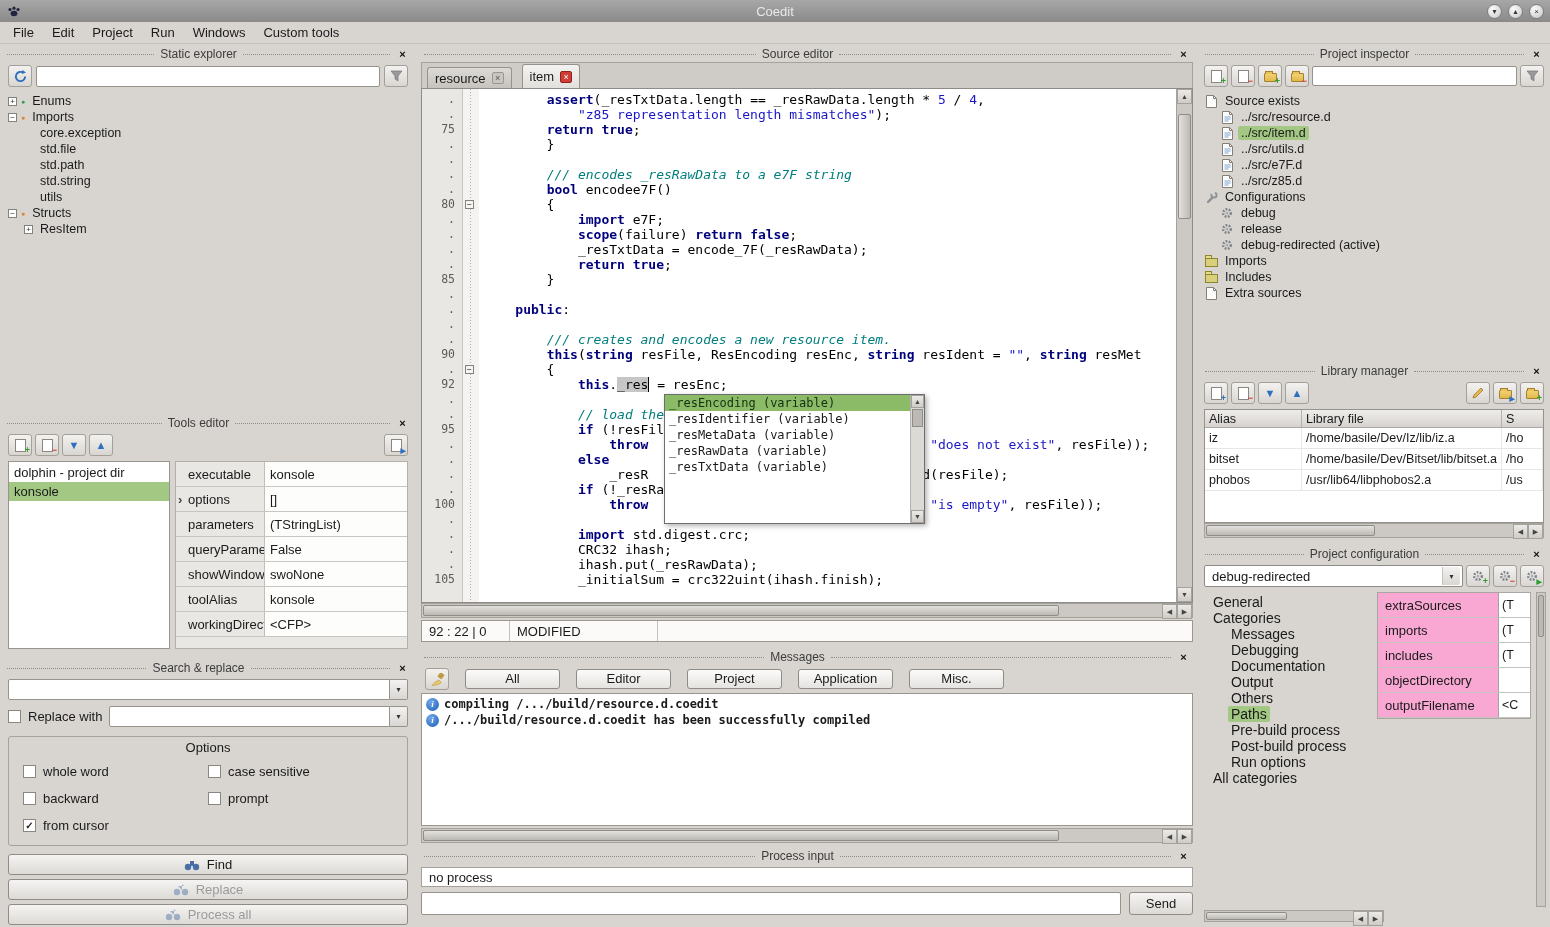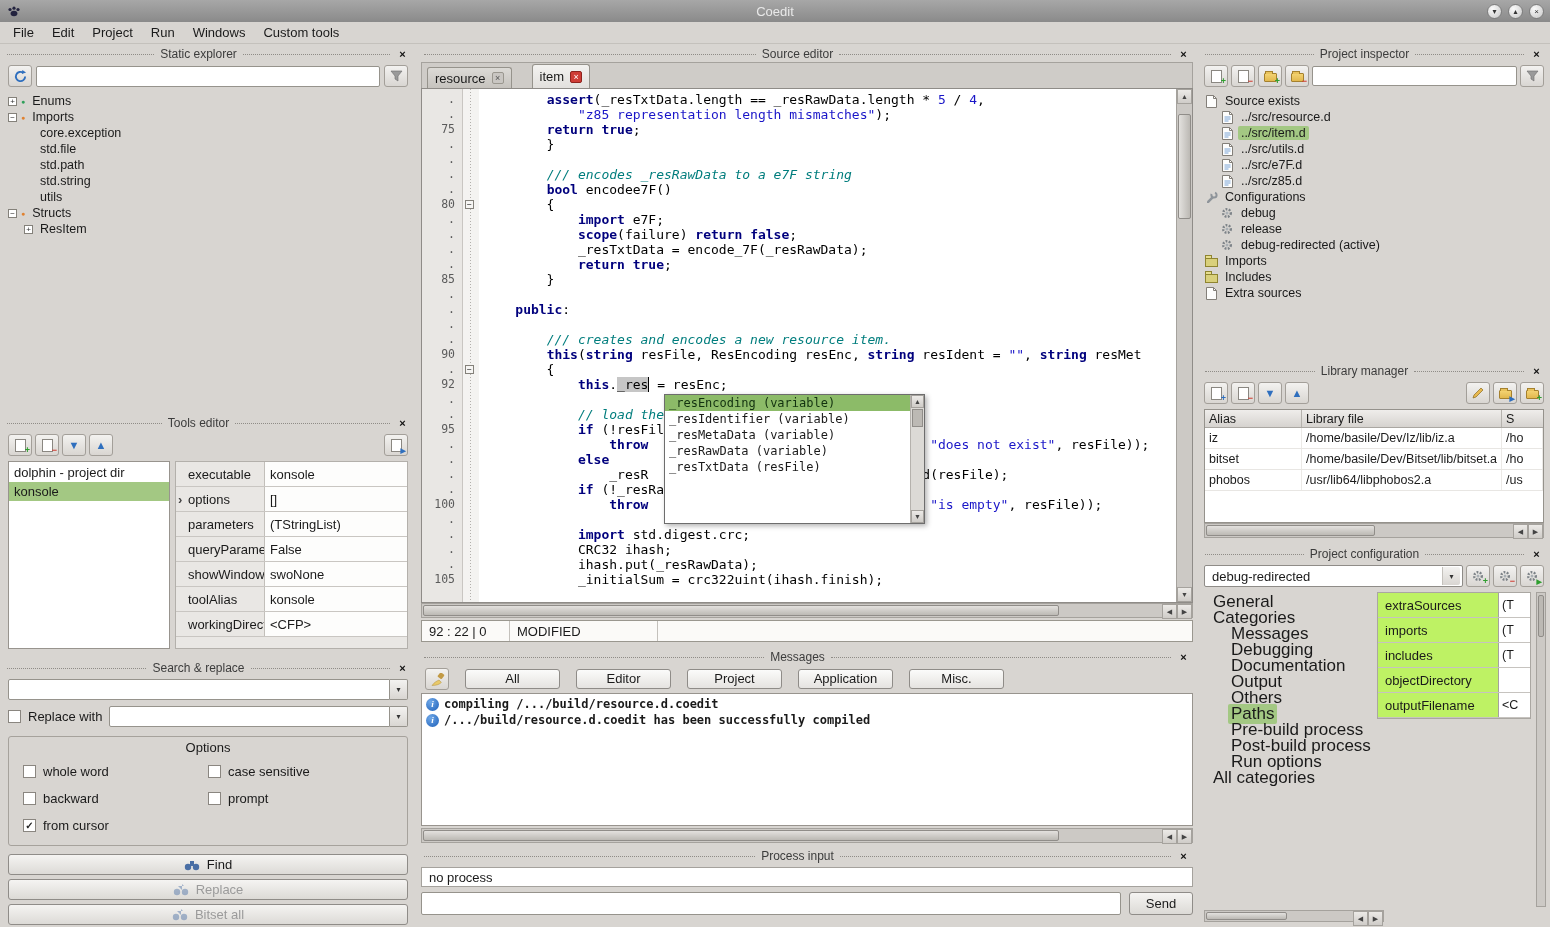--- a/index.html
+++ b/index.html
@@ -71,21 +71,21 @@
 .sr-repl .sr-combo{flex:1;margin:0}
 .cb{width:13px;height:13px;border:1px solid #8a8680;background:#fff;display:inline-flex;align-items:center;justify-content:center;font-size:10px;font-weight:bold;color:#222;flex:none;cursor:pointer}
 .opts{border:1px solid #a6a29c;border-radius:3px;margin:6px 6px 4px;padding:3px 0 12px;flex:none}
 .opts-title{text-align:center;margin-bottom:9px}
 .opts-grid{display:grid;grid-template-columns:1fr 1fr;row-gap:12px;padding:0 14px}
 .cbrow{display:flex;gap:7px;align-items:center;cursor:default}
 .srbtn{height:21px;margin:4px 6px 0;border:1px solid #8f8c88;border-radius:3px;background:linear-gradient(#f5f4f2,#dcdad6);display:flex;align-items:center;justify-content:center;gap:7px;font-size:13px;flex:none;cursor:pointer}
 .srbtn.disabled{color:#9b9b9b}
 .srbtn.disabled svg{opacity:.45}
 
-.tabbar{height:26px;display:flex;align-items:flex-end;gap:20px;padding:20px 2px 0 5px;background:#cfccc8;border:1px solid #a5a29d;border-bottom:none;margin:0 2px;flex:none}
+.tabbar{height:26px;display:flex;align-items:flex-end;gap:10px;padding:20px 2px 0 5px;background:#cfccc8;border:1px solid #a5a29d;border-bottom:none;margin:0 2px;flex:none}
 .tab{height:21px;display:flex;align-items:center;gap:6px;padding:0 7px;border:1px solid #96938c;border-bottom:none;background:linear-gradient(#dcdad6,#c6c3be);border-radius:3px 3px 0 0;cursor:pointer}
 .tab.active{background:linear-gradient(#f3f2f0,#e2e0dd);height:24px}
 .tabx{width:12px;height:12px;font-size:9px;line-height:11px;text-align:center;color:#555;background:#c9c6c2;border:1px solid #9a978f;border-radius:2px;cursor:pointer}
 .tabx.red{background:#cf3d36;border-color:#8e231e;color:#fff}
 .editor-wrap{position:relative;flex:1;display:flex;border:1px solid #8f8c88;margin:0 2px;min-height:0;background:#fff;overflow:hidden}
 .code-pane{flex:1;overflow:hidden;padding-top:3px;font-family:"DejaVu Sans Mono",monospace;font-size:13px;line-height:15px;
  background-image:repeating-linear-gradient(to bottom,#b3b0ac 0 1px,transparent 1px 3px),linear-gradient(to right,#e9e7e4 0 40px,#c9c6c2 40px 41px,#f4f3f1 41px 57px,#fff 57px);
  background-size:1px 100%,100% 100%;background-position:48px 0,0 0;background-repeat:no-repeat}
 .code-line{display:flex;height:15px;white-space:pre}
 .lnum{width:40px;text-align:right;padding-right:7px;color:#5b5b5b;font-size:11.5px;flex:none}
@@ -128,25 +128,25 @@
 .lt-hc{padding:0 4px;border-right:1px solid #b5b2ad;display:flex;align-items:center;overflow:hidden;white-space:nowrap}
 .c0{width:97px;flex:none}.c1{width:200px;flex:none}.c2{flex:1;border-right:none}
 .lt-row{display:flex;height:21px;border-bottom:1px solid #e8e6e3;flex:none}
 .lt-c{padding:0 4px;border-right:1px solid #eceae7;white-space:nowrap;overflow:hidden;display:flex;align-items:center}
 .lib-hscroll{margin:0 4px 3px}
 
 .cfg-row{display:flex;gap:3px;padding:3px 4px;align-items:center;flex:none}
 .cfg-select{flex:1;height:22px;background:#fff;border:1px solid #8f8c88;border-radius:2px;display:flex;align-items:center;justify-content:space-between;padding:0 2px 0 7px;cursor:pointer}
 .cfg-select .combo-btn{border:none;background:linear-gradient(#f3f2f0,#d9d6d2);height:18px;border-left:1px solid #c4c1bc}
 .cfg-body{flex:1;display:flex;min-height:0;padding:2px 2px 0 4px;gap:5px}
-.cfg-tree{width:168px;font-size:17px;overflow:hidden;padding-top:2px}
+.cfg-tree{width:168px;font-size:14px;overflow:hidden;padding-top:2px}
 .cfg-trow{height:16px;display:flex;align-items:center;cursor:default}
 .cfg-trow .tlabel{padding:0 3px;white-space:nowrap}
 .cfg-trow.sel .tlabel{background:#a3c883;border-radius:2px}
-.cfg-grid{flex:1;border:1px solid #aaa7a2;background:#bef264;display:flex;flex-direction:column;overflow:hidden;align-self:flex-start;width:100%}
+.cfg-grid{flex:1;border:1px solid #aaa7a2;background:#f9a8d4;display:flex;flex-direction:column;overflow:hidden;align-self:flex-start;width:100%}
 .cg-row{height:25px;display:flex;border-bottom:1px solid #c6c3bf;flex:none;align-items:stretch}
 .cg-name{flex:1;display:flex;align-items:center;padding:0 7px;overflow:hidden;white-space:nowrap}
 .cg-val{width:32px;border-left:1px solid #a5a29d;background:#fff;display:flex;align-items:center;padding:0 3px;overflow:hidden;white-space:nowrap;font-size:12.5px}
 .cfg-vscroll{width:10px;flex:none;background:#ccc9c5;border:1px solid #a5a29d;position:relative}
 .cfg-vthumb{position:absolute;left:1px;right:1px;top:2px;height:42px;background:#bcb9b4;border:1px solid #908d89;border-radius:2px}
 .cfg-hscroll{height:12px;width:180px;margin:3px 0 3px 4px}
 </style>
 </head>
 <body>
 
@@ -369,21 +369,21 @@
             <path d="M5 2h6l-2-2v6z" fill="#4a6fa5"></path>
           </svg>
         <span>Replace</span>
       </div>
       <div class="srbtn disabled">
         <svg width="16" height="12" viewBox="0 0 16 12">
             <circle cx="4" cy="8" r="3.2" fill="#4a6fa5"></circle>
             <circle cx="12" cy="8" r="3.2" fill="#4a6fa5"></circle>
             <path d="M5 2h6l-2-2v6z" fill="#4a6fa5"></path>
           </svg>
-        <span>Bitset all</span>
+        <span>Process all</span>
       </div>
     </div>
   </div>
 
   <div class="col col-center">
 
     <div class="panel" id="p-editor">
       <div class="caption">
         <span class="cap-line"></span>
         <span class="cap-title">Source editor</span>
@@ -444,21 +444,21 @@
               <span class="sb-thumb-v"></span>
             </span>
           <span class="sb-btn">▼</span>
         </div>
         <div class="popup">
           <div class="popup-list">
               <div class="pop-item sel">_resEncoding (variable)</div>
               <div class="pop-item">_resIdentifier (variable)</div>
               <div class="pop-item">_resMetaData (variable)</div>
               <div class="pop-item">_resRawData (variable)</div>
-              <div class="pop-item">_resTxtData (resFile)</div>
+              <div class="pop-item">_resTxtData (variable)</div>
             </div>
           <div class="pop-sb">
             <span class="sb-btn">▲</span>
             <span class="sb-track">
                 <span class="pop-thumb"></span>
               </span>
             <span class="sb-btn">▼</span>
           </div>
         </div>
       </div>

